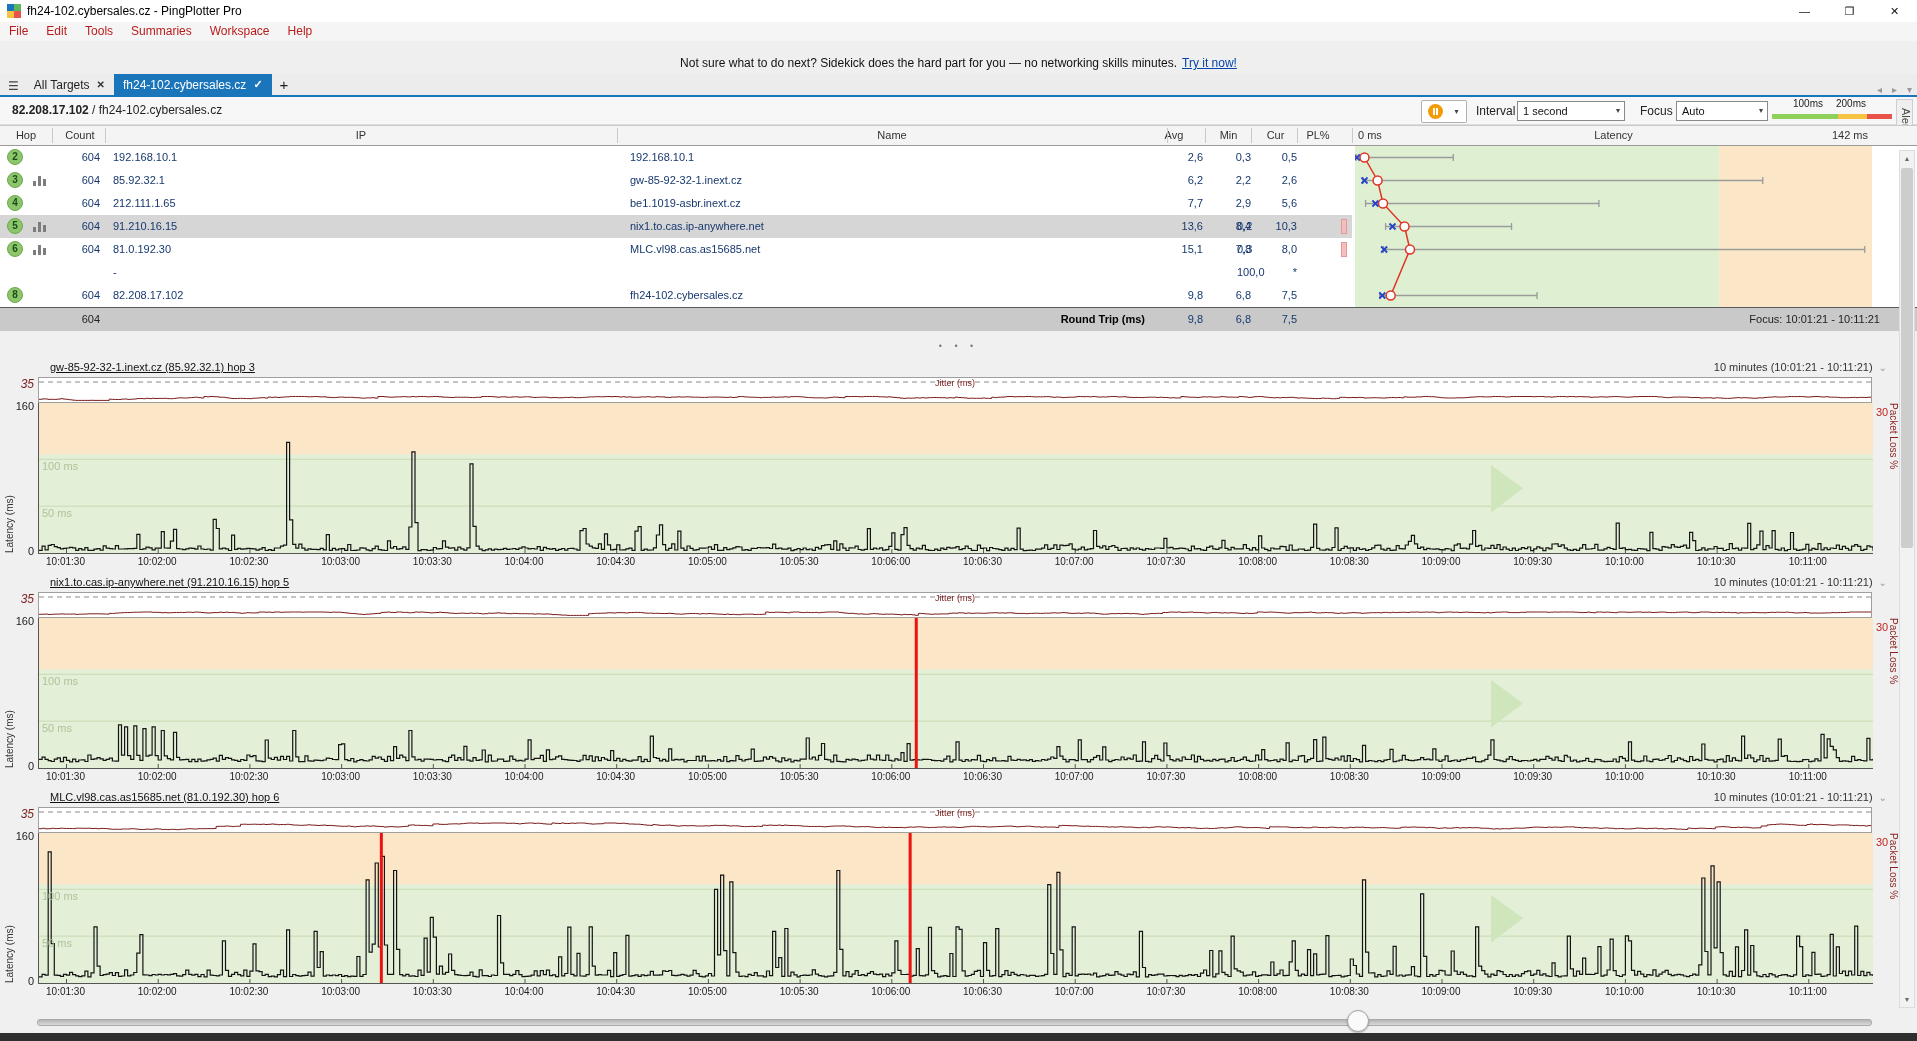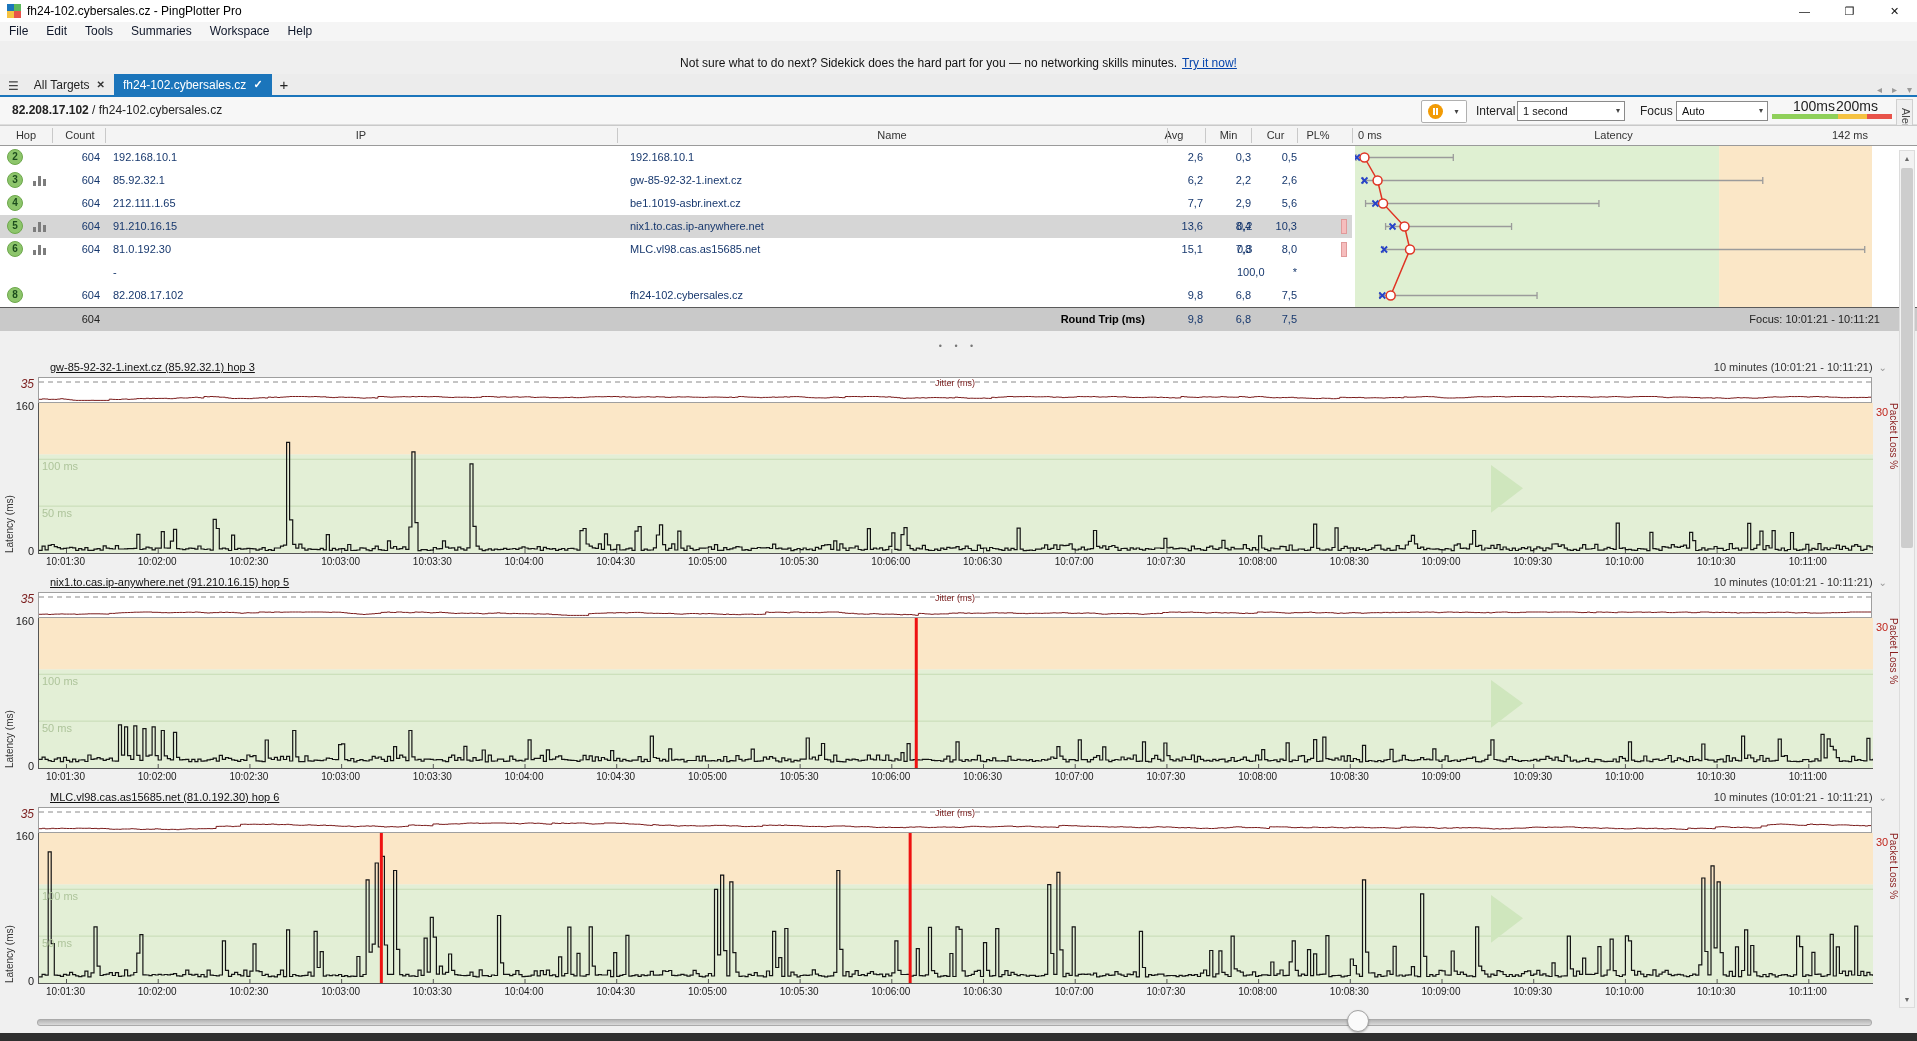--- a/index.html
+++ b/index.html
@@ -7,21 +7,21 @@
        font-family:"Liberation Sans",sans-serif;-webkit-font-smoothing:antialiased;}
   
   .titlebar{position:absolute;left:0;top:0;width:1917px;height:22px;background:#fff;display:flex;align-items:center;}
   .appicon{width:14px;height:14px;margin:0 6px 0 7px;display:grid;grid-template-columns:7px 7px;grid-template-rows:7px 7px;}
   .appicon i{display:block;}
   .wtitle{font-size:12px;color:#000;}
   .winbtns{margin-left:auto;display:flex;}
   .winbtn{width:45px;height:22px;line-height:22px;text-align:center;font-size:11px;color:#111;}
   
   .menubar{position:absolute;left:0;top:22px;width:1917px;height:19px;background:#f5f5f5;display:flex;align-items:center;}
-  .menu-item{padding:0 9px;font-size:12px;color:#0f172a;line-height:19px;}
+  .menu-item{padding:0 9px;font-size:12px;color:#b91c1c;line-height:19px;}
   
   .notice{position:absolute;left:0;top:41px;width:1917px;height:33px;background:#efefef;
           display:flex;align-items:flex-end;justify-content:center;padding-bottom:4px;box-sizing:border-box;font-size:12px;color:#111;}
   .notice a{color:#0645ad;text-decoration:underline;margin-left:5px;cursor:pointer;}
   
   .tabbar{position:absolute;left:0;top:74px;width:1917px;height:21px;background:#ececec;display:flex;align-items:flex-end;}
   .hamburger{font-size:12px;color:#444;padding:0 6px 2px 8px;}
   .tab{display:flex;align-items:center;height:21px;padding:0 9px;font-size:12px;color:#222;}
   .tab .x{margin-left:7px;font-size:10px;font-weight:bold;color:#333;}
   .tab.active{background:#1b75bb;color:#fff;}
@@ -35,21 +35,21 @@
   .tgt{position:absolute;left:12px;top:6px;font-size:12px;color:#222;}
   .tgt b{font-weight:bold;}
   .pausebtn{position:absolute;left:1421px;top:3px;width:27px;height:21px;background:#fff;border:1px solid #b0b0b0;border-radius:2px 0 0 2px;display:flex;align-items:center;justify-content:center;}
   .pcirc{width:15px;height:15px;border-radius:50%;background:#f29b05;position:relative;}
   .pcirc i{position:absolute;top:4px;width:2px;height:7px;background:#fff;}
   .pcirc i:first-child{left:5px;} .pcirc i:last-child{left:8px;}
   .pausedrop{position:absolute;left:1447px;top:3px;width:19px;height:21px;background:#fff;border:1px solid #b0b0b0;border-left:none;border-radius:0 2px 2px 0;font-size:8px;color:#444;text-align:center;line-height:21px;}
   .ctl-label{position:absolute;top:7px;font-size:12px;color:#222;}
   .combo{position:absolute;top:4px;height:20px;background:#fff;border:1px solid #8a8a8a;box-sizing:border-box;font-size:11px;color:#111;line-height:18px;padding-left:5px;}
   .combo .arr{position:absolute;right:4px;top:0;font-size:8px;color:#444;line-height:18px;}
-  .leg-label{position:absolute;top:1px;font-size:14px;color:#222;}
+  .leg-label{position:absolute;top:1px;font-size:10px;color:#222;}
   .legbar{position:absolute;left:1772px;top:17px;width:120px;height:5px;display:flex;}
   .legbar i:nth-child(1){width:55%;background:#8fd05a;} .legbar i:nth-child(2){width:24%;background:#f5c242;} .legbar i:nth-child(3){width:21%;background:#e8534a;}
   .alerts-tab{position:absolute;left:1896px;top:99px;width:17px;height:46px;background:#efefef;border:1px solid #cfcfcf;box-sizing:border-box;
               writing-mode:vertical-rl;font-size:11px;color:#444;text-align:center;}
   
   .thead{position:absolute;left:0;top:125px;width:1917px;height:21px;background:#f4f4f4;border-top:1px solid #c9c9c9;border-bottom:1px solid #9a9a9a;box-sizing:border-box;}
   .hcell{position:absolute;top:0;height:19px;line-height:19px;font-size:11px;color:#333;text-align:center;}
   .vsep{position:absolute;top:2px;width:1px;height:15px;background:#c9c9c9;}
   #rows{position:absolute;left:0;top:146px;width:1917px;height:161px;background:#fff;}
   .hoprow{position:absolute;left:0;width:1352px;height:23px;background:#fff;}

